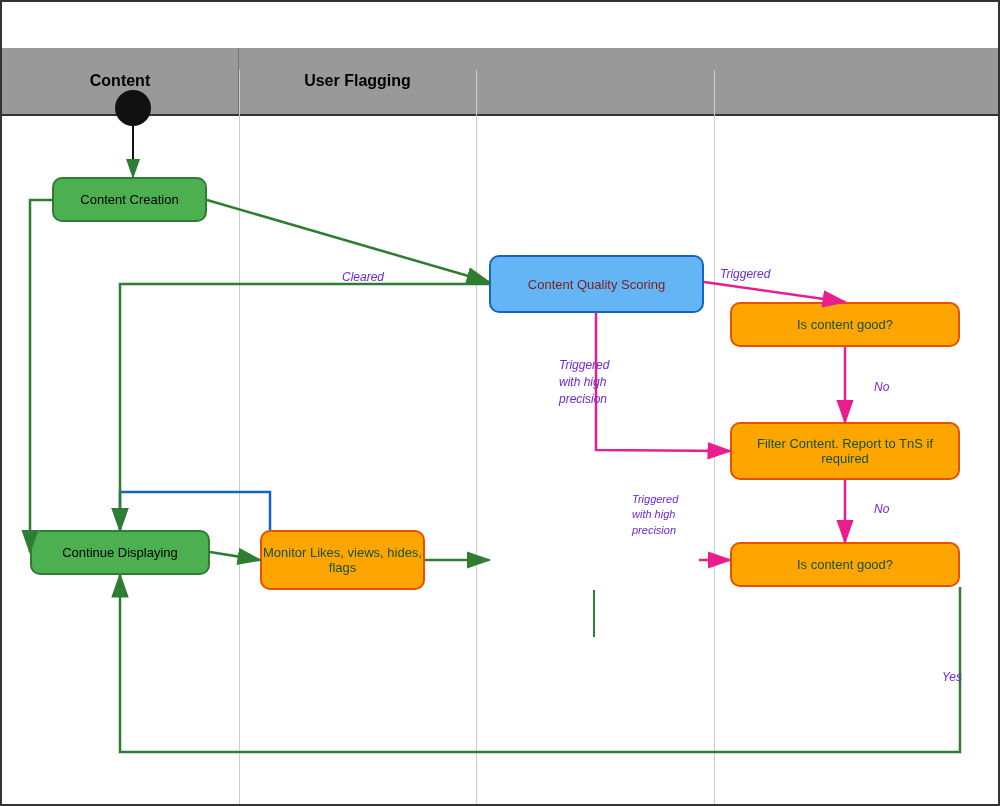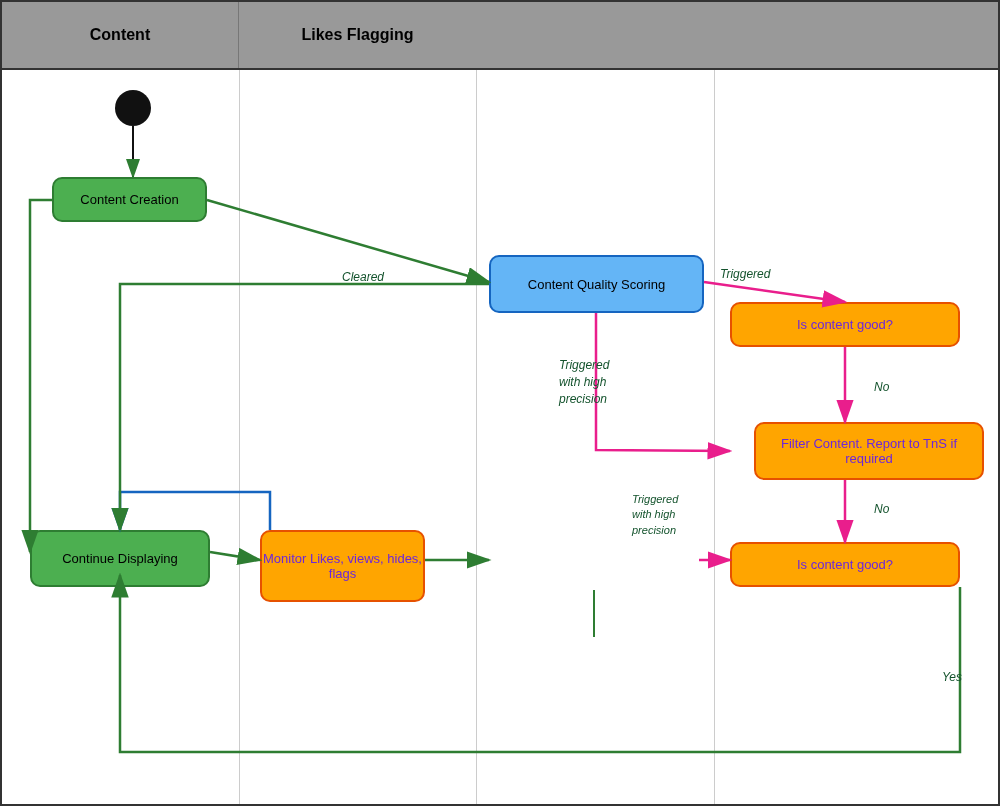--- a/index.html
+++ b/index.html
@@ -14,20 +14,21 @@
       overflow: hidden;
     }
 
     
     .header {
       display: grid;
       grid-template-columns: 237px 237px 238px 280px;
       background: #999;
       height: 68px;
       border-bottom: 2px solid #333;
+      margin-top: 46px;
     }
     .header-cell {
       display: flex;
       align-items: center;
       justify-content: center;
       text-align: center;
       font-weight: bold;
       font-size: 16px;
       color: #000;
       border-right: 1px solid #777;
@@ -59,28 +60,28 @@
       background: #4CAF50;
       border: 2px solid #2e7d32;
       border-radius: 10px;
       color: #000;
     }
 
     .node-orange {
       background: #FFA500;
       border: 2px solid #e65100;
       border-radius: 10px;
-      color: #6d28d9;
+      color: #14532d;
     }
 
     .node-blue {
       background: #64B5F6;
       border: 2px solid #1565c0;
       border-radius: 10px;
-      color: #000000;
+      color: #7f1d1d;
     }
 
     .node-circle {
       background: #111;
       border-radius: 50%;
       width: 36px;
       height: 36px;
     }
 
     
@@ -90,54 +91,54 @@
       left: 0;
       width: 100%;
       height: 100%;
       pointer-events: none;
     }
 
     
     .arrow-label {
       position: absolute;
       font-size: 12px;
-      color: #14532d;
+      color: #6d28d9;
       font-style: italic;
     }
   </style>
 </head>
 <body>
 
 <div class="diagram-container">
 
   <div class="header">
     <div class="header-cell">Content</div>
-    <div class="header-cell">Likes Flagging</div>
+    <div class="header-cell">User Flagging</div>
   </div>
 
   <div class="col-divider" style="left: 237px;"></div>
   <div class="col-divider" style="left: 474px;"></div>
   <div class="col-divider" style="left: 712px;"></div>
 
   <div class="node node-circle" style="left: 113px; top: 88px; width: 36px; height: 36px;"></div>
 
   <div class="node node-green" style="left: 50px; top: 175px; width: 155px; height: 45px;">Content Creation</div>
 
   <div class="node node-blue" style="left: 487px; top: 253px; width: 215px; height: 58px;">Content Quality Scoring</div>
 
   <div class="node node-orange" style="left: 728px; top: 300px; width: 230px; height: 45px;">Is content good?</div>
 
-  <div class="node node-orange" style="left: 752px; top: 420px; width: 230px; height: 58px;">Filter Content. Report to TnS if required</div>
+  <div class="node node-orange" style="left: 728px; top: 420px; width: 230px; height: 58px;">Filter Content. Report to TnS if required</div>
 
   <div class="node node-orange" style="left: 728px; top: 540px; width: 230px; height: 45px;">Is content good?</div>
 
-  <div class="node node-orange" style="left: 258px; top: 528px; width: 165px; height: 72px;">Monitor Likes, views, hides, flags</div>
-
-
-  <div class="node node-green" style="left: 28px; top: 528px; width: 180px; height: 57px;">Continue Displaying</div>
+  <div class="node node-orange" style="left: 258px; top: 528px; width: 165px; height: 60px;">Monitor Likes, views, hides, flags</div>
+
+
+  <div class="node node-green" style="left: 28px; top: 528px; width: 180px; height: 45px;">Continue Displaying</div>
 
   <svg class="svg-overlay">
     <defs>
 
       <marker id="arrowGreen" markerWidth="10" markerHeight="7" refX="9" refY="3.5" orient="auto">
         <polygon points="0 0, 10 3.5, 0 7" fill="#2e7d32"></polygon>
       </marker>
 
       <marker id="arrowPink" markerWidth="10" markerHeight="7" refX="9" refY="3.5" orient="auto">
         <polygon points="0 0, 10 3.5, 0 7" fill="#E91E8C"></polygon>

